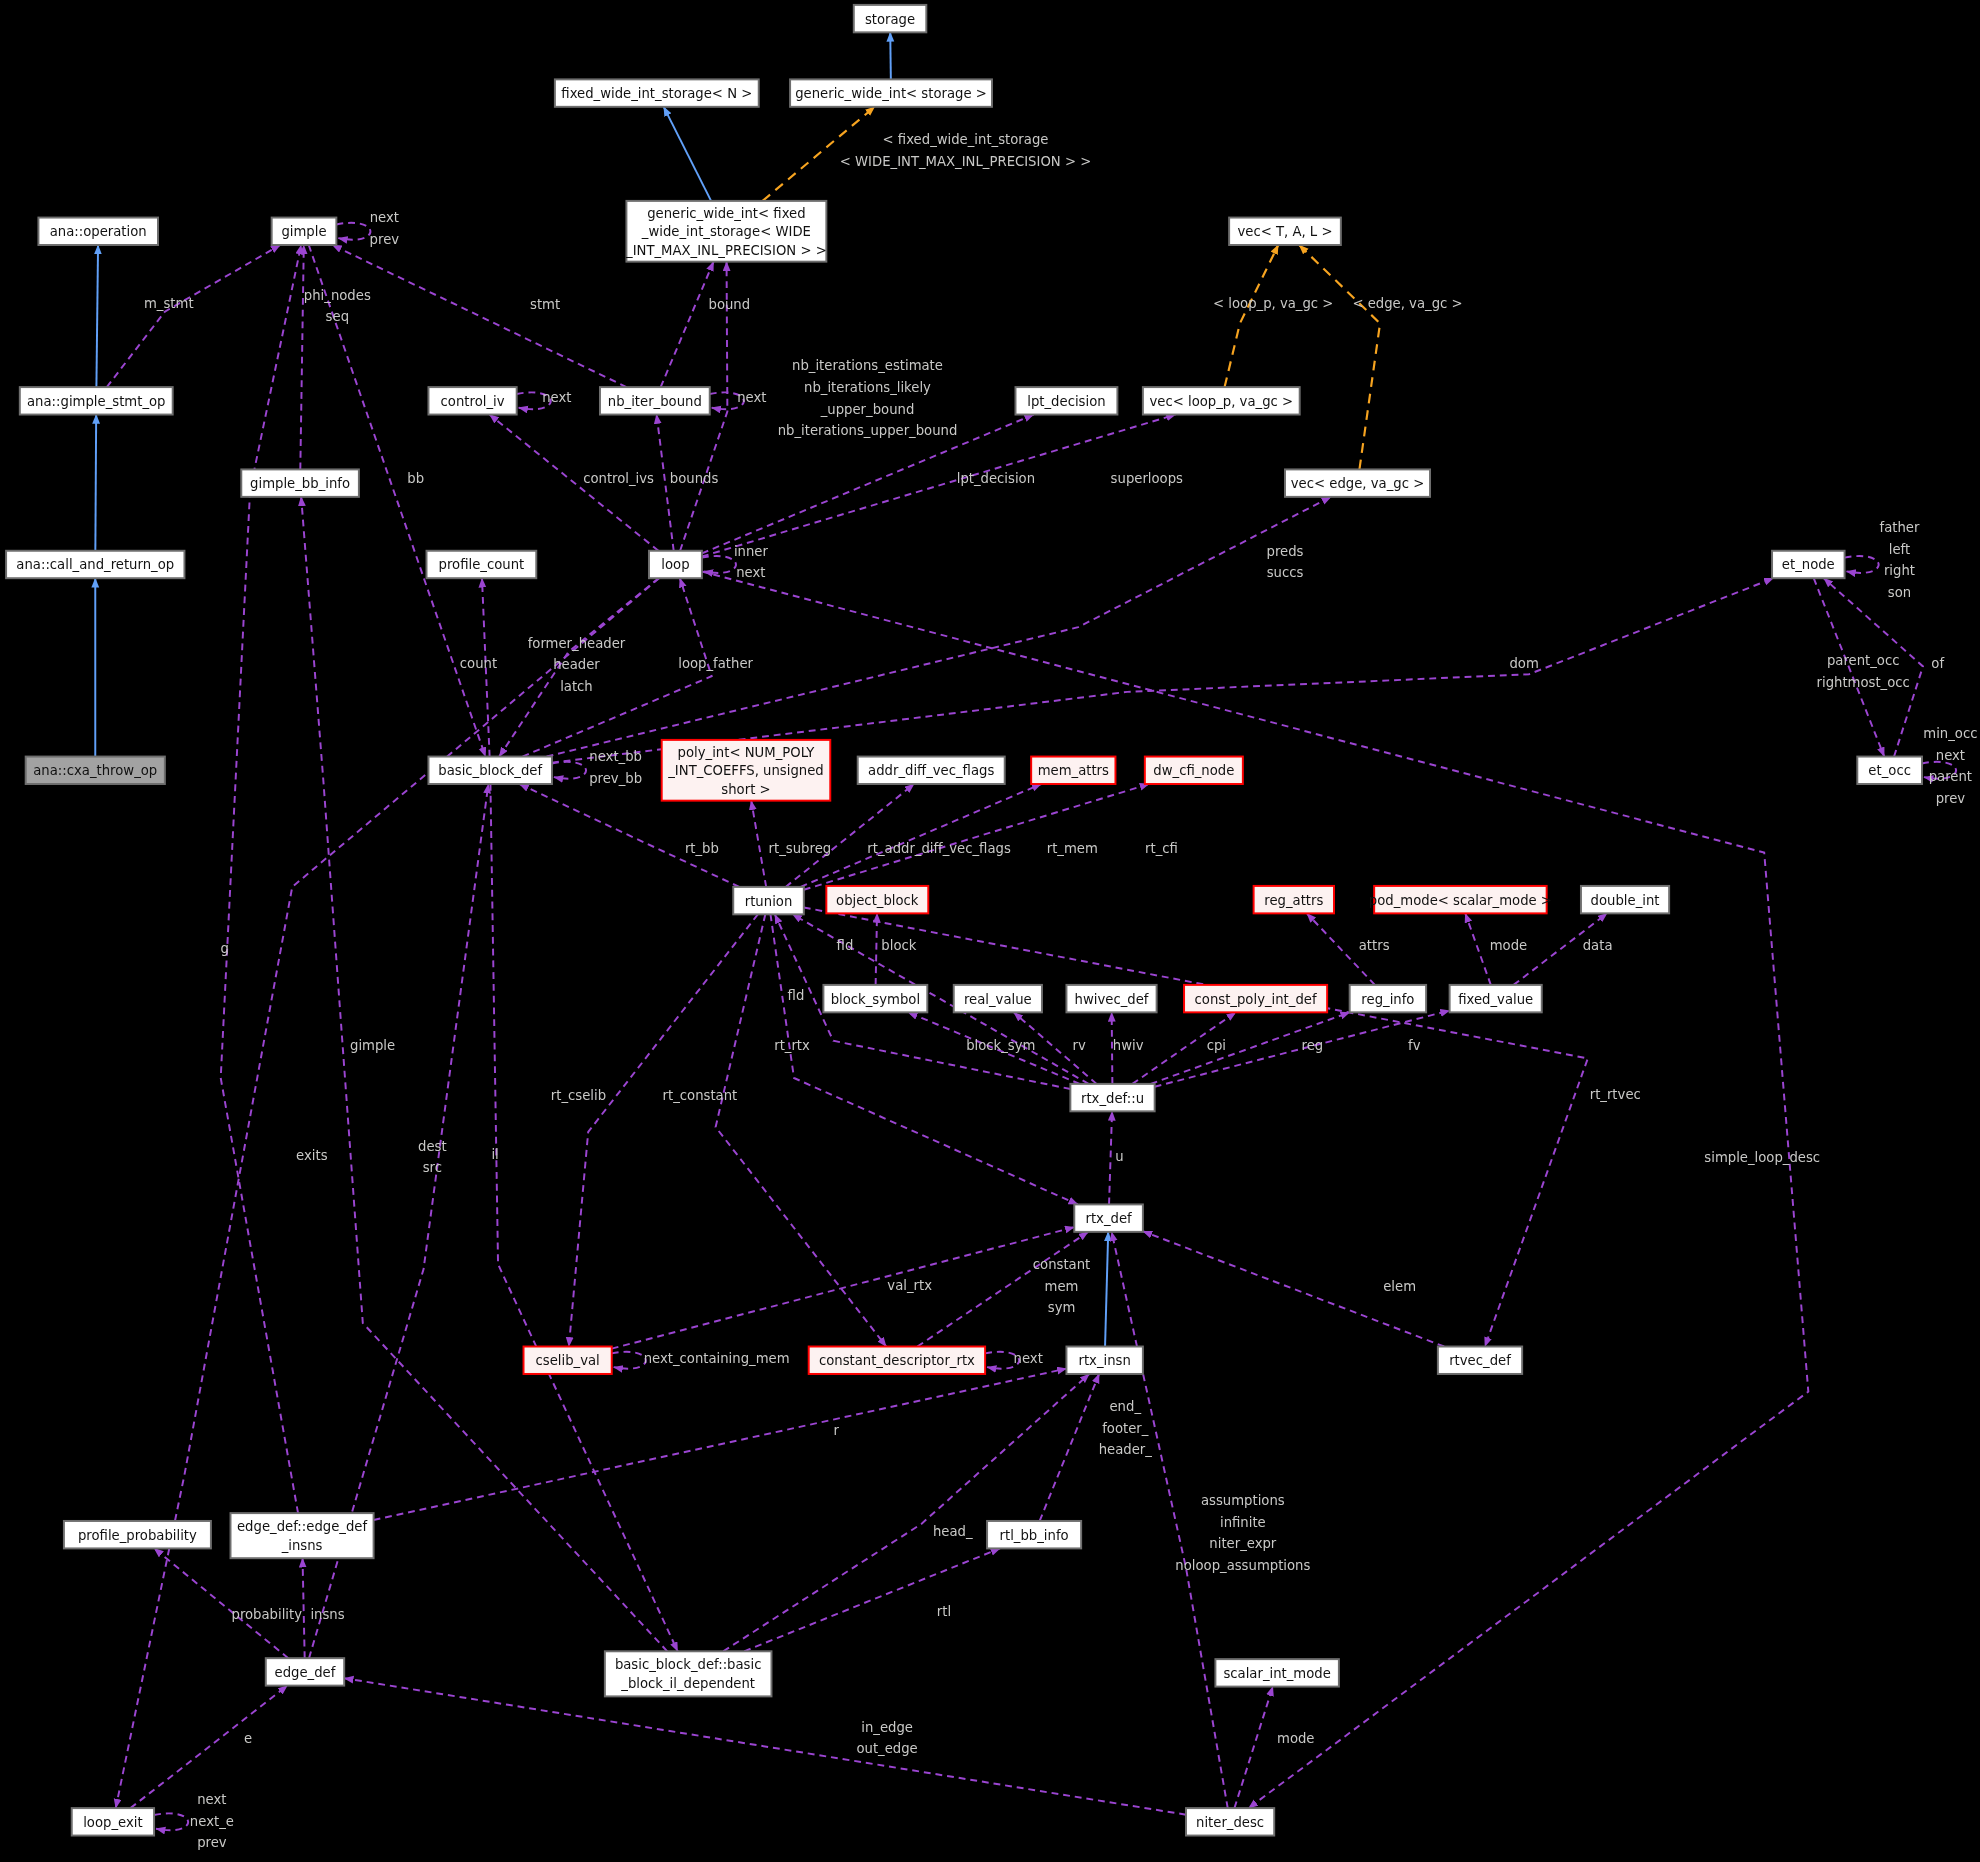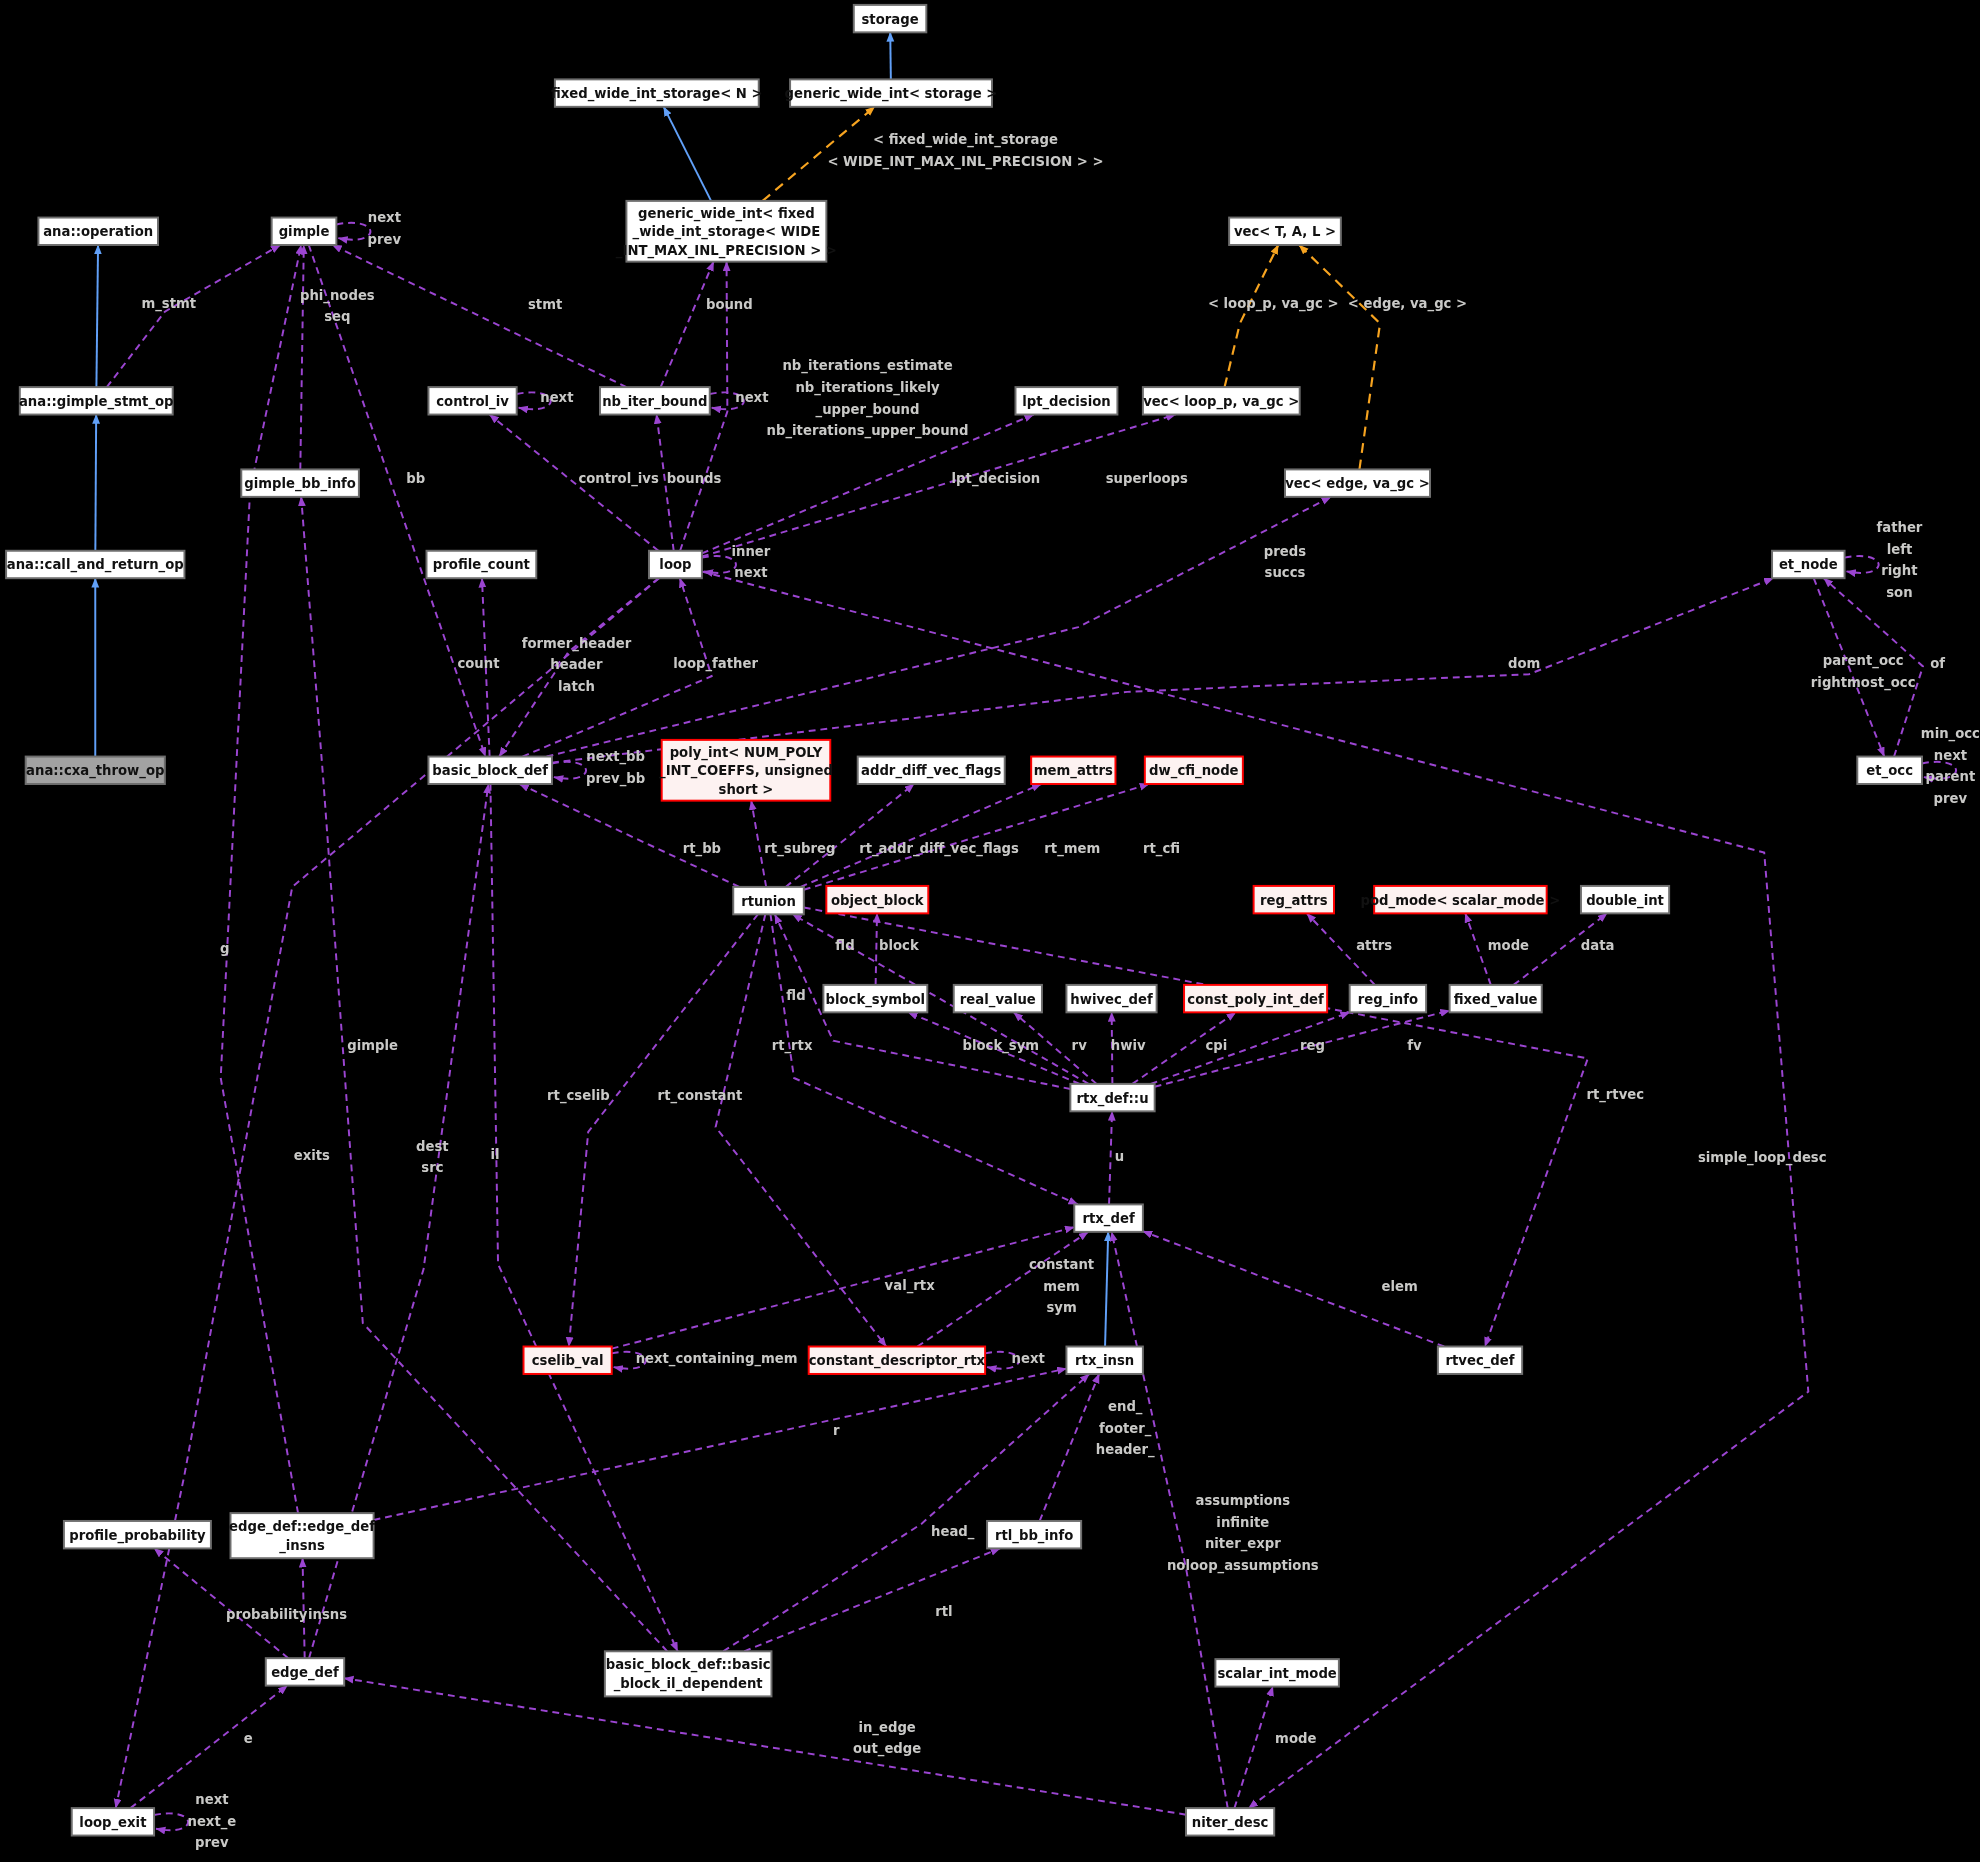--- a/index.html
+++ b/index.html
@@ -1,17 +1,17 @@
 <!DOCTYPE html>
 <html><head>
 <meta charset="utf-8">
 <style>
   html,body{margin:0;padding:0;background:#000;}
   body{font-family:"DejaVu Sans", sans-serif;}
-  #stage{position:relative;width:1981px;height:1862px;background:#000;overflow:hidden;font-weight:bold;}
+  #stage{position:relative;width:1981px;height:1862px;background:#000;overflow:hidden;}
   svg{display:block}
   .node-rect{stroke-width:2px;}
   .node-rect.n{fill:#ffffff;stroke:#6e6e6e;}
   .node-rect.r{fill:#fdf2f1;stroke:#ff0000;}
   .node-rect.g{fill:#a2a2a2;stroke:#6e6e6e;}
   .node-label{fill:#111;font-size:13.5px;text-anchor:middle;}
   .edge-label{fill:#c9c9c7;font-size:13.5px;text-anchor:middle;}
   .e-u{stroke:#9b45d1;fill:none;stroke-width:2;stroke-dasharray:7,5;}
   .e-i{stroke:#61a0f8;fill:none;stroke-width:2;}
   .e-t{stroke:#f7a420;fill:none;stroke-width:2.2;stroke-dasharray:10,7;}

